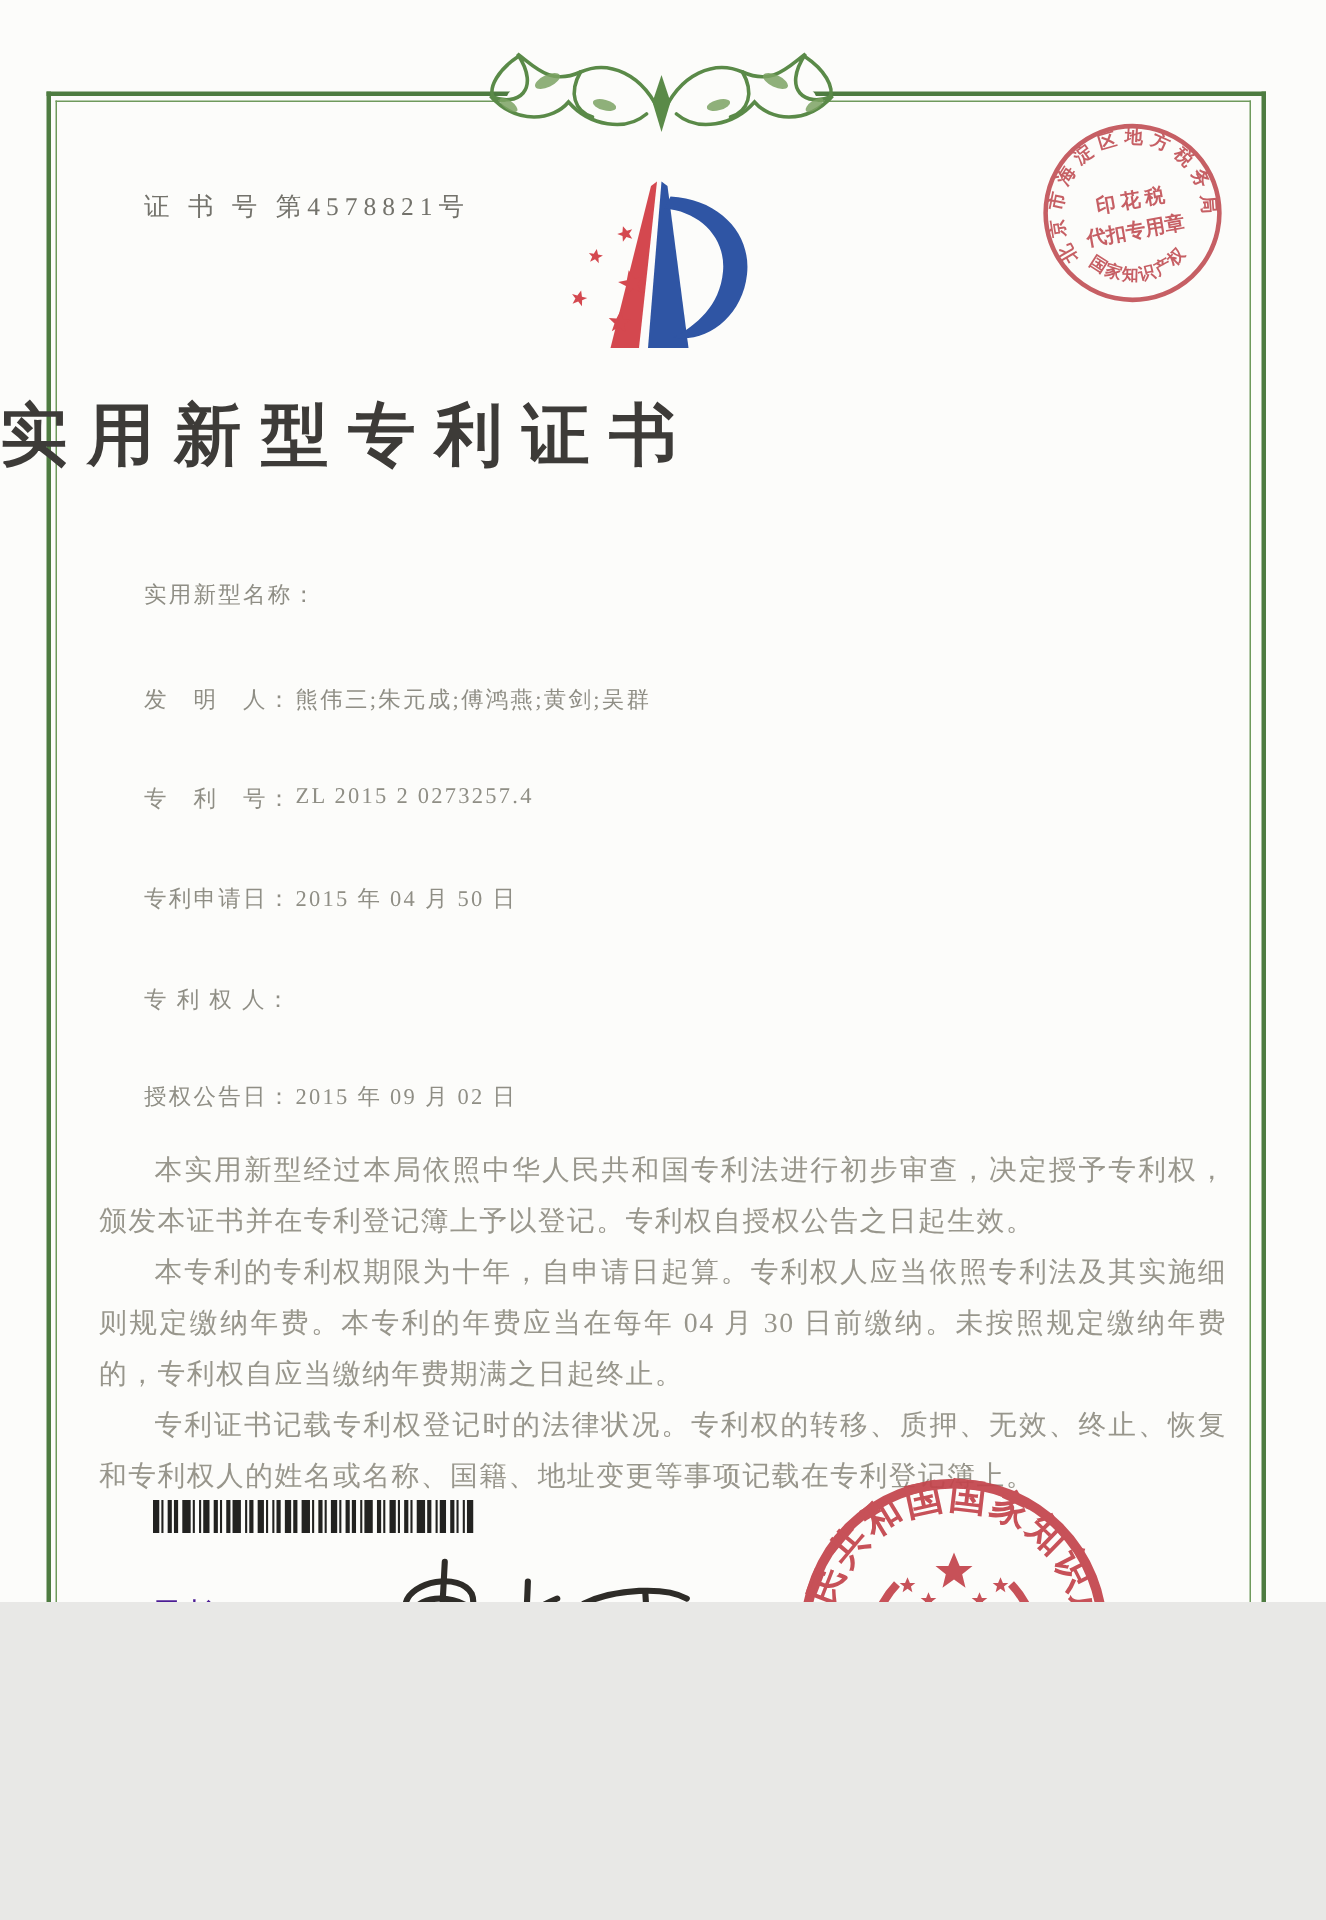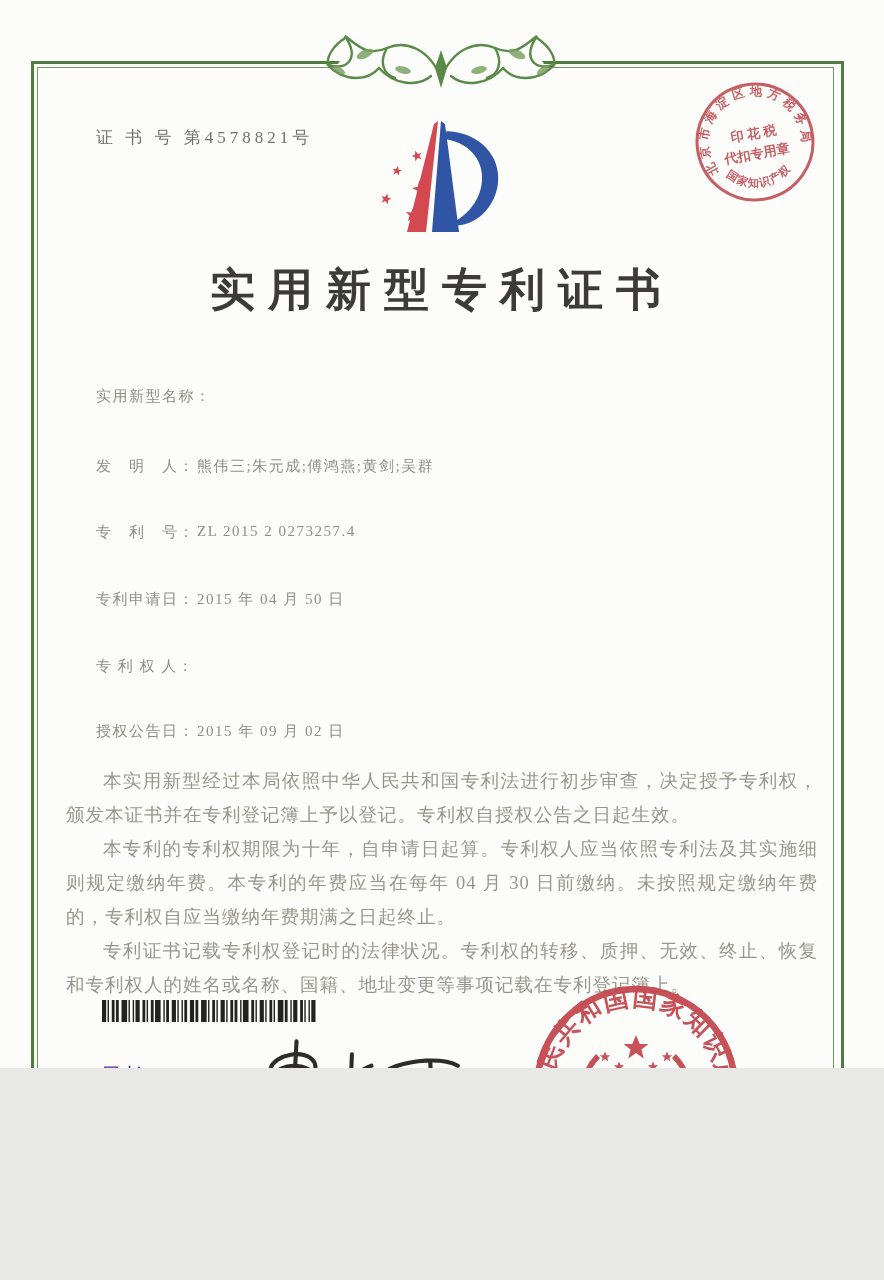--- a/index.html
+++ b/index.html
@@ -12,21 +12,21 @@
         border-left:1px solid #6f9a5c;border-right:1px solid #6f9a5c;border-top:1px solid #6f9a5c;}
   .bottom-bar{position:absolute;left:58px;top:1235px;width:772px;height:5px;background:#4e7c41;}
   .bottom-bar::after{content:"";position:absolute;left:0;top:6px;width:100%;height:1px;background:#8fb07b;}
   .ornament-top{position:absolute;left:295px;top:26px;width:292px;height:82px;}
   .corner-orn{position:absolute;top:1184px;width:88px;height:92px;}
   .corner-orn.left{left:8px;}
   .corner-orn.right{left:790px;transform:scaleX(-1);}
   
   .cert-no{position:absolute;left:96px;top:126px;font-size:17px;letter-spacing:4px;color:#73726b;}
   .logo{position:absolute;left:360px;top:118px;width:152px;height:118px;}
-  .doc-title{position:absolute;left:0;top:260px;width:100%;text-align:center;
+  .doc-title{position:absolute;left:0;top:260px;width:100%;text-align:left;
         font-size:45px;font-weight:600;letter-spacing:13px;color:#3d3b38;}
   
   .tax-seal{position:absolute;left:692px;top:79px;width:126px;height:126px;
         transform:rotate(-10deg);opacity:.88;}
   .tax-seal text{fill:#bf4a50;font-weight:600;}
   
   .field{position:absolute;left:96px;display:flex;font-size:15px;color:#8f8e85;letter-spacing:1.5px;white-space:nowrap;}
   .field .val{margin-left:2px;}
   .f1{top:387px}.f2{top:457px}.f3{top:523px}.f4{top:590px}.f5{top:657px}.f6{top:722px}
   

